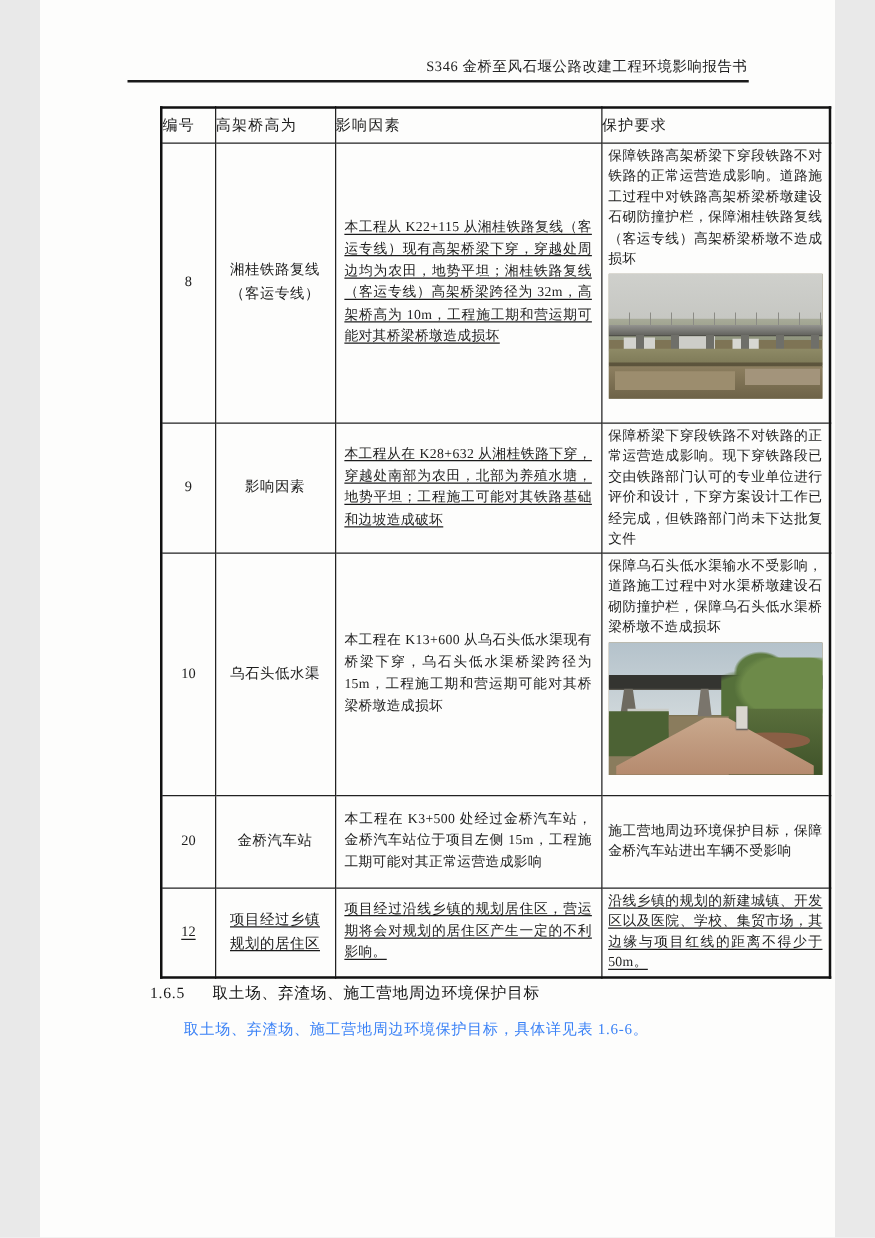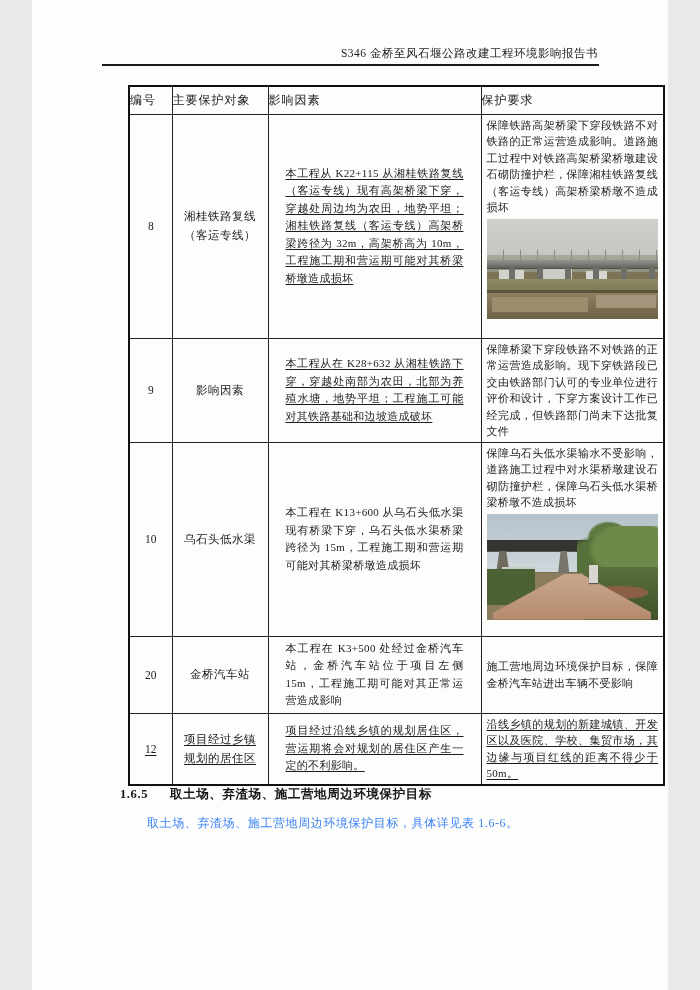--- a/index.html
+++ b/index.html
@@ -38,21 +38,21 @@
   }
   td.c-id {
     text-align:center; vertical-align:middle; font-size:11.5px;
   }
   td.c-target {
     text-align:center; vertical-align:middle; font-size:11.5px;
     padding:2px 8px; line-height:19px; letter-spacing:0.5px;
   }
   td.c-impact {
     text-align:justify; vertical-align:middle;
-    padding:3px 17px; font-size:11px; line-height:17.5px; letter-spacing:0.3px;
+    padding:3px 7px; font-size:11px; line-height:17.5px; letter-spacing:0.3px;
   }
   td.c-req {
     text-align:justify; vertical-align:middle;
     padding:2px 5px; font-size:11px; line-height:16.5px; letter-spacing:0.3px;
   }
   td.c-req.has-photo { vertical-align:top; }
   tr.r8  { height:224px; }
   tr.r9  { height:99px;  }
   tr.r10 { height:194px; }
   tr.r11 { height:74px;  }
@@ -100,21 +100,21 @@
   .p2-vegr     { right:0; top:50%; bottom:0; width:44%; background:linear-gradient(#5a6f3c,#3f5229); }
   .p2-soil     { right:6%; top:68%; width:36%; height:13%; background:#8a5f45; border-radius:45%; }
   .p2-road     { left:4%; right:4%; top:57%; bottom:0;
                  background:linear-gradient(#c9a88d,#b58a6e);
                  clip-path:polygon(45% 0,56% 0,108% 100%,-8% 100%); }
   .p2-post     { left:60%; top:49%; width:5%; height:17%; background:#d9d6cf; box-shadow:0 1px 1px #555; }
 
   
   .section-heading {
     position:absolute; top:786px; left:88px;
-    font-size:12.5px; font-weight:700; letter-spacing:0.6px; color:#161616;
+    font-size:12.5px; font-weight:400; letter-spacing:0.6px; color:#161616;
   }
   .section-heading .num { margin-right:22px; }
   .section-paragraph {
     position:absolute; top:815px; left:70px; right:70px;
     font-size:12px; letter-spacing:0.6px; text-indent:45px; color:#3b82f6;
   }
   .page-number {
     position:absolute; top:918px; left:0; right:0;
     text-align:center; font-size:11px; color:#222;
   }
@@ -132,21 +132,21 @@
   <table class="main-table">
     <colgroup>
       <col style="width:43px">
         <col style="width:96px">
         <col style="width:213px">
         <col style="width:183px">
     </colgroup>
     <thead>
       <tr>
         <th>编号</th>
-        <th>主要保护对象</th>
+        <th>高架桥高为</th>
         <th>影响因素</th>
         <th>保护要求</th>
       </tr>
     </thead>
     <tbody>
 
       <tr class="r8">
         <td class="c-id"><span>8</span></td>
         <td class="c-target"><span>湘桂铁路复线（客运专线）</span></td>
         <td class="c-impact"><span class="u">本工程从 K22+115 从湘桂铁路复线（客运专线）现有高架桥梁下穿，穿越处周边均为农田，地势平坦；湘桂铁路复线（客运专线）高架桥梁跨径为 32m，高架桥高为 10m，工程施工期和营运期可能对其桥梁桥墩造成损坏</span></td>

